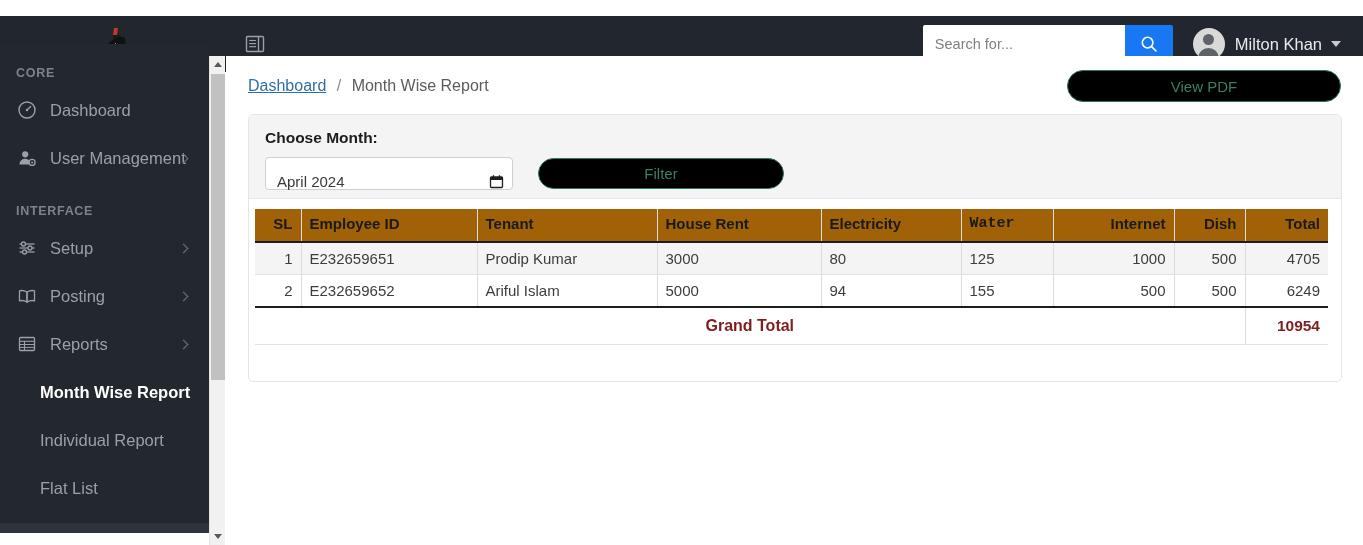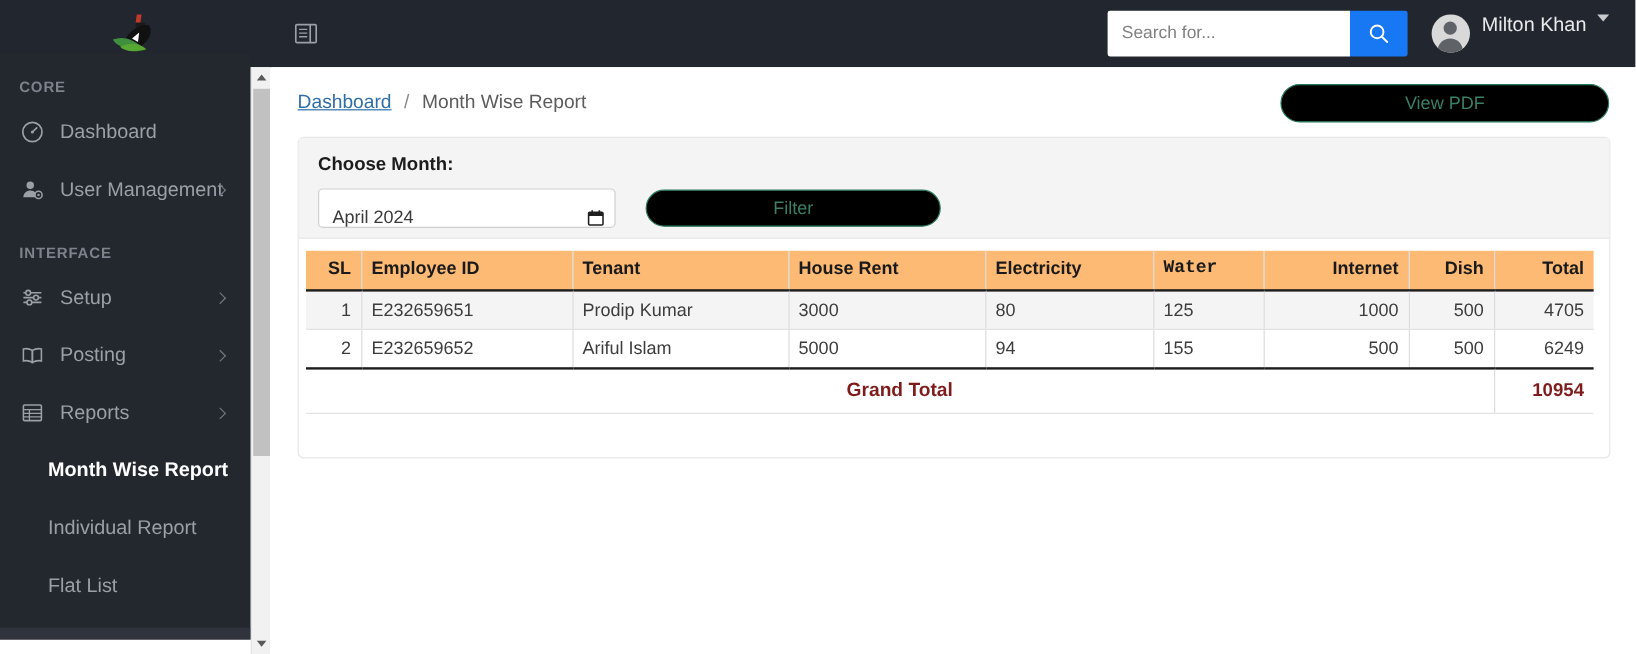--- a/index.html
+++ b/index.html
@@ -9,21 +9,21 @@
     width: 1363px; height: 545px;
     overflow: hidden;
     font-family: "Liberation Sans", sans-serif;
     background: #ffffff;
   }
 
   .app { position: relative; width: 1363px; height: 545px; }
 
   
   .topbar {
-    position: absolute; top: 0; left: 0;
+    position: absolute; top: 16px; left: 0;
     width: 1363px; height: 56px;
     background: #22262e;
     display: flex; align-items: center;
   }
   .brand {
     width: 224px; height: 56px;
     display: flex; align-items: center; justify-content: center;
     flex: 0 0 224px;
   }
   .logo-mark { width: 48px; height: 40px; display: block; }
@@ -55,21 +55,21 @@
   .search-btn {
     width: 48px; height: 38px;
     background: #1877f2;
     border: none; outline: none;
     border-radius: 0 2px 2px 0;
     display: flex; align-items: center; justify-content: center;
     cursor: pointer;
   }
 
   .user-menu {
-    display: flex; align-items: flex-start;
+    display: flex; align-items: center;
     margin-right: 22px;
     cursor: pointer;
   }
   .avatar {
     width: 32px; height: 32px;
     border-radius: 50%;
     background: #d9d9d9;
     margin-right: 10px;
     position: relative;
     overflow: hidden;
@@ -262,21 +262,21 @@
     border-collapse: collapse;
     font-size: 15px;
     color: #3d3d3d;
   }
   table.report th {
     font-size: 15px; font-weight: bold; color: #1a1a1a;
     text-align: left;
     padding: 6px 8px 9px 8px;
     border-left: 1px solid #dcdcdc;
     border-bottom: 2px solid #1d1d1d;
-    background: #fdba74;
+    background: #a16207;
     white-space: nowrap;
   }
   table.report td {
     padding: 7px 8px;
     border-left: 1px solid #dcdcdc;
     border-bottom: 1px solid #e2e2e2;
     white-space: nowrap;
   }
   table.report tr.zebra td { background: #f4f4f4; }
   table.report tr.last-data td { border-bottom: 2px solid #1d1d1d; }

